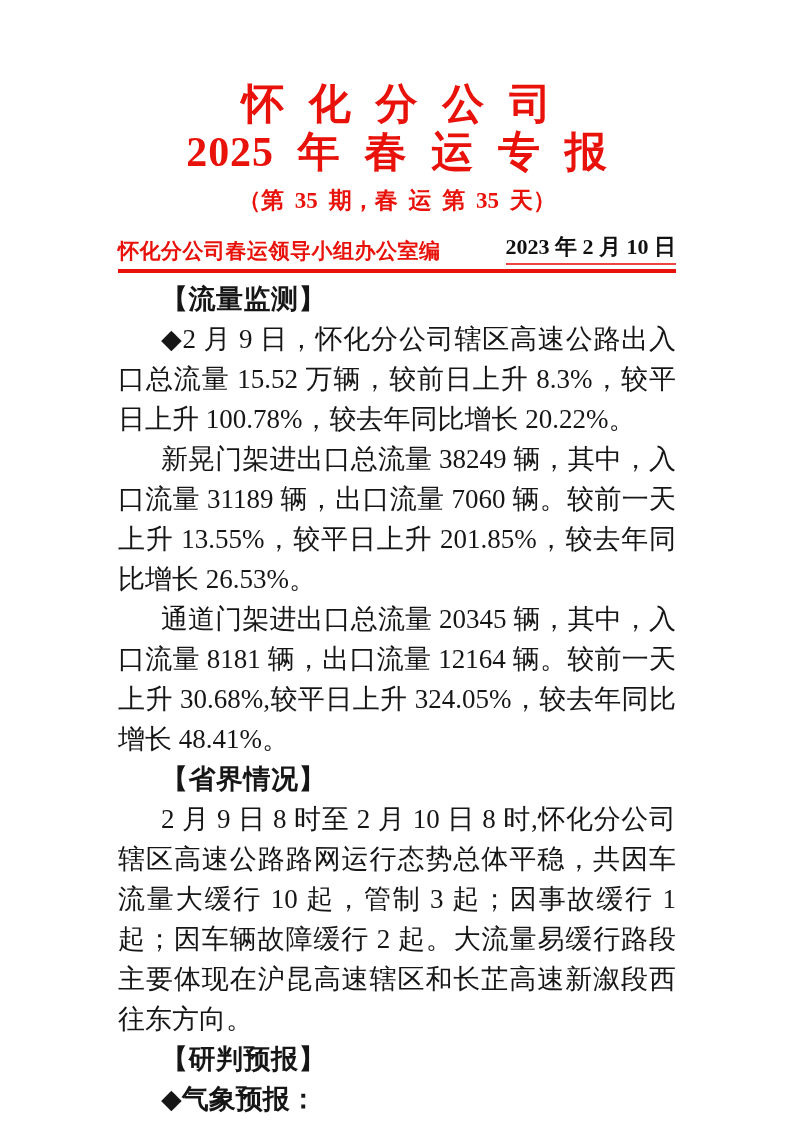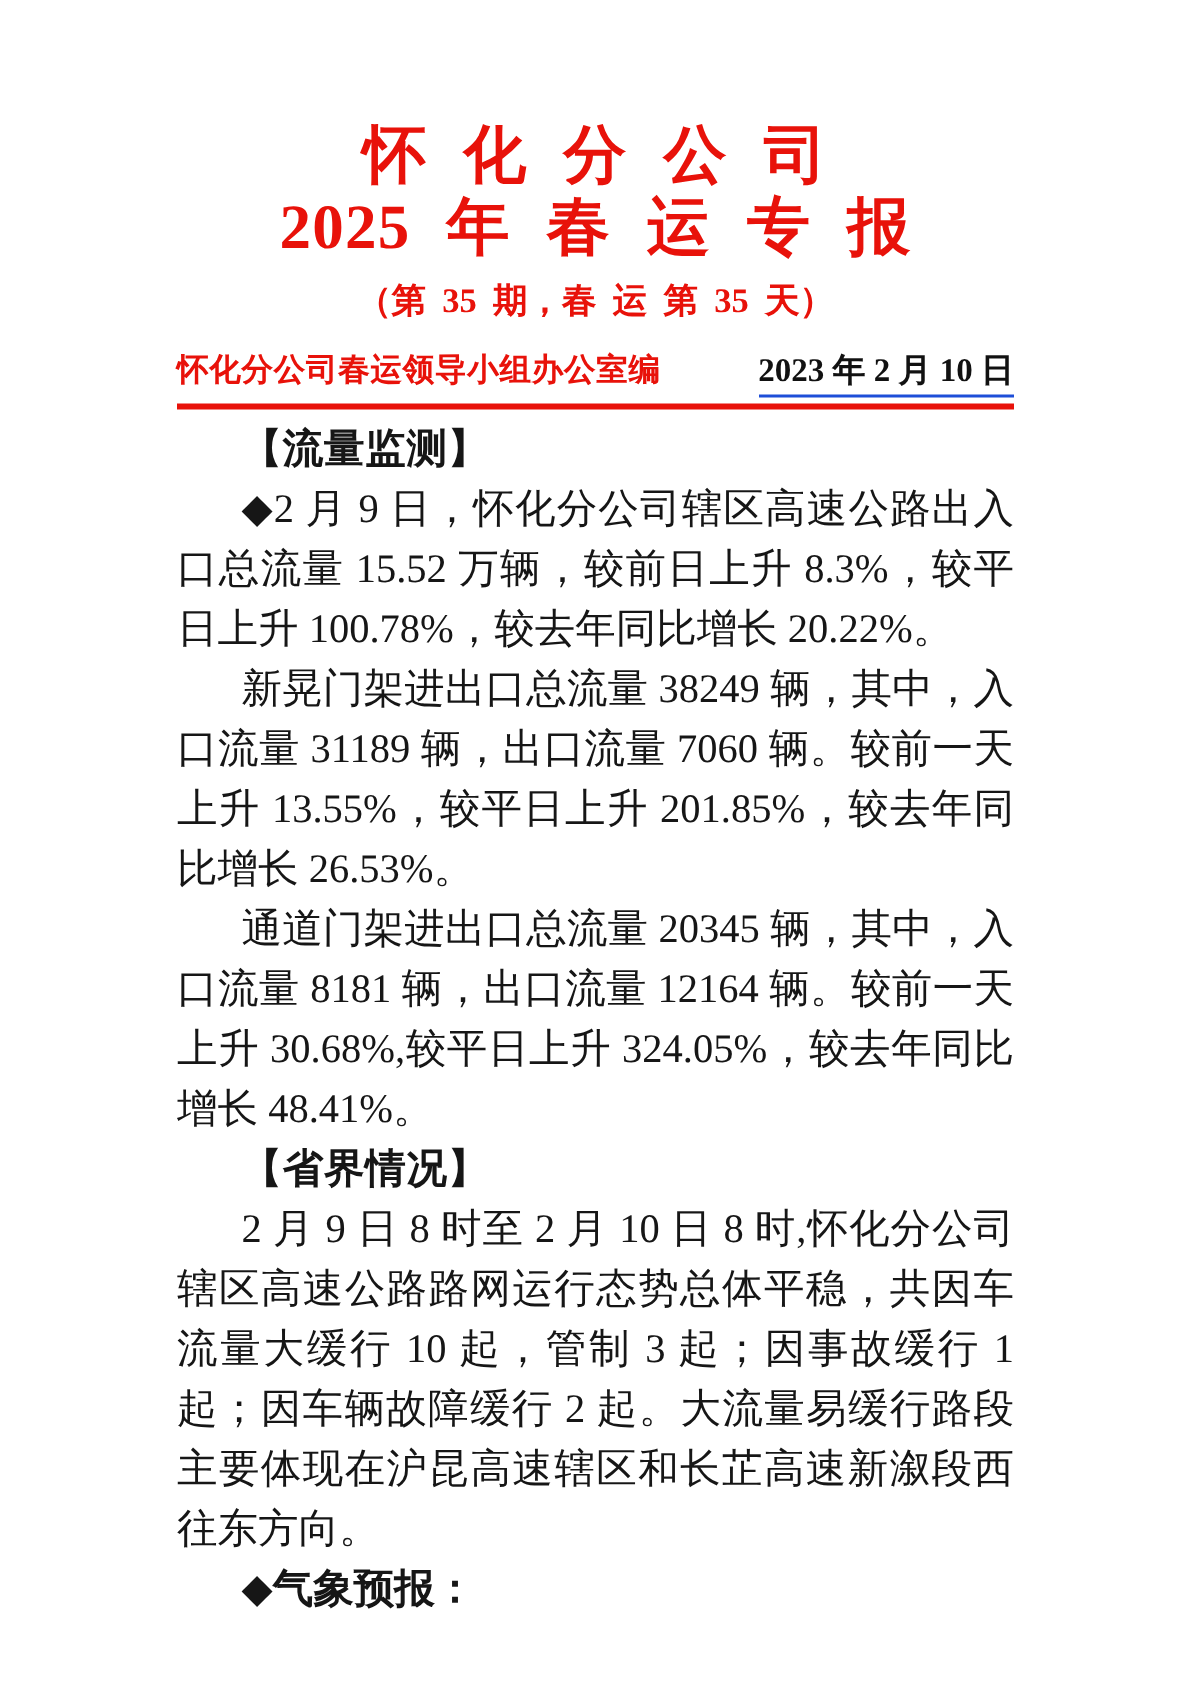--- a/index.html
+++ b/index.html
@@ -29,33 +29,33 @@
     font-size:23px;
     line-height:34px;
     font-weight:bold;
     color:var(--accent,#e8120a);
     word-spacing:0.22em;
   }
   .meta-row{
     margin-top:14px;
     display:flex;
     justify-content:space-between;
-    align-items:flex-start;
+    align-items:flex-end;
   }
   .issuer{
     font-size:21px;
     font-weight:bold;
     color:var(--accent,#e8120a);
     letter-spacing:0.5px;
   }
   .pub-date{
     font-size:22px;
     font-weight:bold;
     color:#111111;
-    border-bottom:2px solid #1d4ed8;
+    border-bottom:2px solid #ef4444;
     padding-bottom:1px;
   }
   .header-rule{
     margin-top:4px;
     height:4px;
     background:var(--accent,#e8120a);
   }
   .body{
     margin-top:6px;
     font-size:21.5px;
@@ -88,16 +88,17 @@
     <div class="header-rule"></div>
   </div>
 
   <div class="body">
     <h2>【流量监测】</h2>
     <p>◆2 月 9 日，怀化分公司辖区高速公路出入口总流量 15.52 万辆，较前日上升 8.3%，较平日上升 100.78%，较去年同比增长 20.22%。</p>
     <p><span class="lead">新晃门架</span><span>进出口总流量 38249 辆，其中，入口流量 31189 辆，出口流量 7060 辆。较前一天上升 13.55%，较平日上升 201.85%，较去年同比增长 26.53%。</span></p>
     <p><span class="lead">通道门架</span><span>进出口总流量 20345 辆，其中，入口流量 8181 辆，出口流量 12164 辆。较前一天上升 30.68%,较平日上升 324.05%，较去年同比增长 48.41%。</span></p>
     <h2>【省界情况】</h2>
     <p>2 月 9 日 8 时至 2 月 10 日 8 时,怀化分公司辖区高速公路路网运行态势总体平稳，共因车流量大缓行 10 起，管制 3 起；因事故缓行 1 起；因车辆故障缓行 2 起。大流量易缓行路段主要体现在沪昆高速辖区和长芷高速新溆段西往东方向。</p>
+    <h2>【研判预报】</h2>
     <h3>◆气象预报：</h3>
   </div>
 
 </div>
 
 </body></html>

